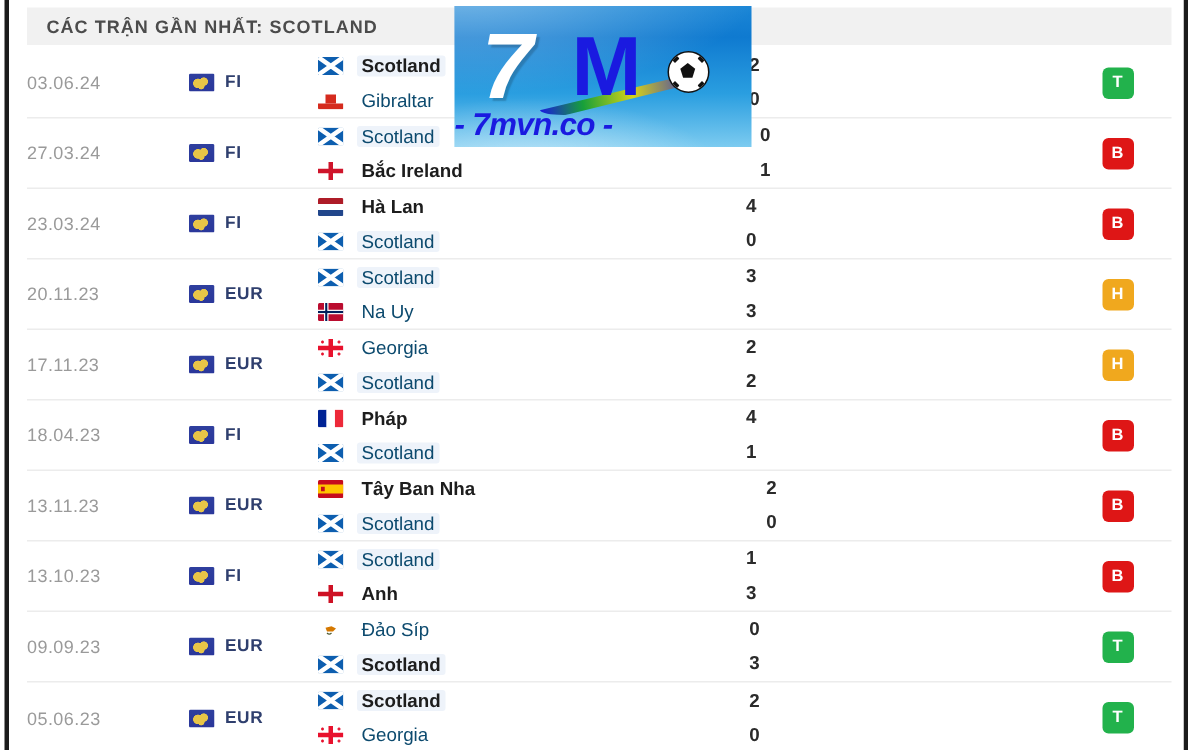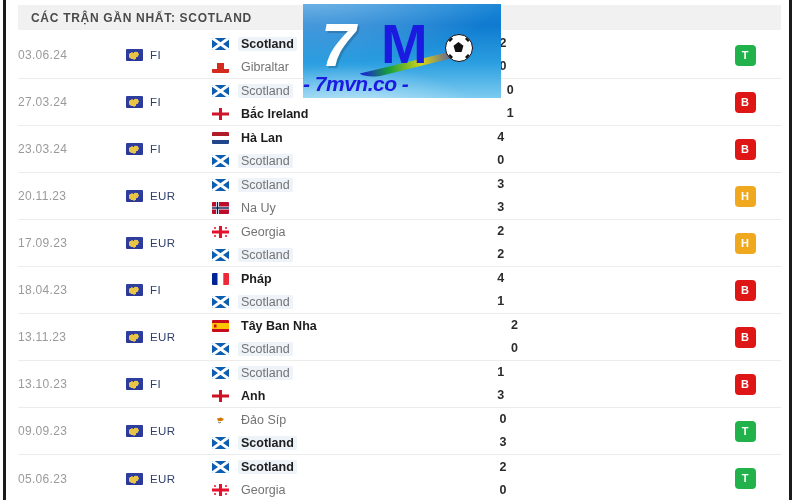--- a/index.html
+++ b/index.html
@@ -100,42 +100,42 @@
     flex: 0 0 17px;
     border-radius: 1px;
     background:
       radial-gradient(circle at 35% 55%, #e8c547 0 3px, transparent 3.4px),
       radial-gradient(circle at 58% 45%, #e8c547 0 2.6px, transparent 3px),
       radial-gradient(circle at 48% 70%, #e8c547 0 2px, transparent 2.4px),
       linear-gradient(#2f3f9e, #2a379a);
   }
   .comp-name {
     font-size: 11.5px;
-    font-weight: 400;
+    font-weight: 700;
     color: #2f3f6e;
     letter-spacing: 0.4px;
   }
 
   .col-teams {
     flex: 1 1 auto;
     display: flex;
     flex-direction: column;
     justify-content: center;
     gap: 8px;
     padding-left: 4px;
   }
   .team-line {
     display: flex;
     align-items: center;
     gap: 9px;
     height: 15px;
   }
   .team-name {
     font-size: 12.5px;
-    color: #737373;
+    color: #0c4a6e;
     white-space: nowrap;
     padding: 0 3px;
     border-radius: 2px;
   }
   .team-line.winner .team-name,
   .team-line.bold .team-name { color: #1d1d1d; font-weight: 700; }
   .team-name.highlight { background: #eef3fa; }
 
   .col-score {
     width: 150px;
@@ -452,21 +452,21 @@
     <div class="col-score">
       <div class="score">3</div>
       <div class="score">3</div>
     </div>
     <div class="col-spacer"></div>
     <div class="col-result">
       <span class="badge" style="background:#f0a81e">H</span>
     </div>
         </div>
         <div class="match-row">
-    <div class="col-date">17.09.23</div>
+    <div class="col-date">17.11.23</div>
     <div class="col-comp">
       <span class="comp-flag"></span>
       <span class="comp-name">EUR</span>
     </div>
     <div class="col-teams">
 
     <div class="team-line ">
       <span class="flag">
                 <svg viewBox="0 0 17 12">
                   <rect width="17" height="12" fill="#fff"></rect>

